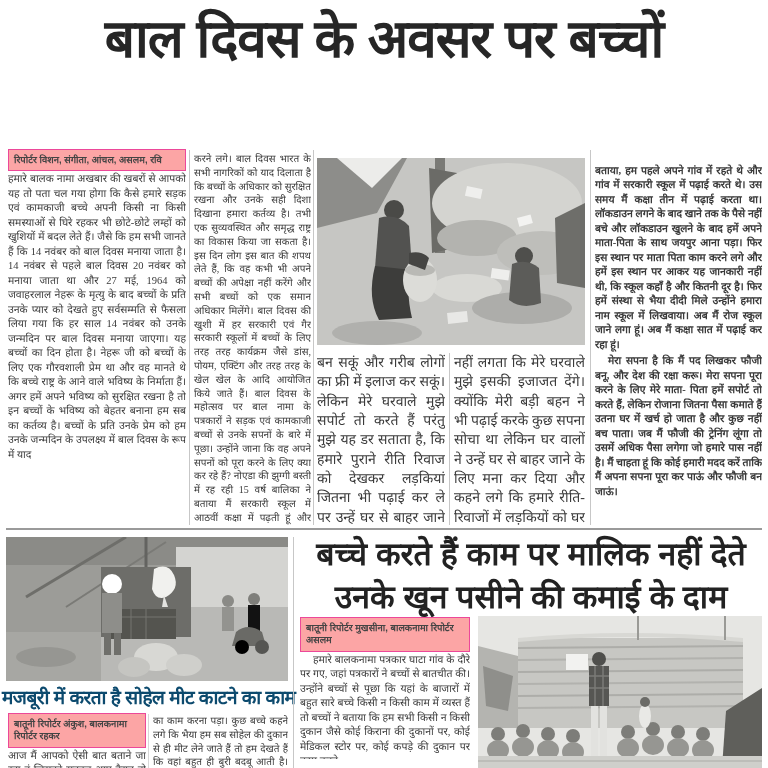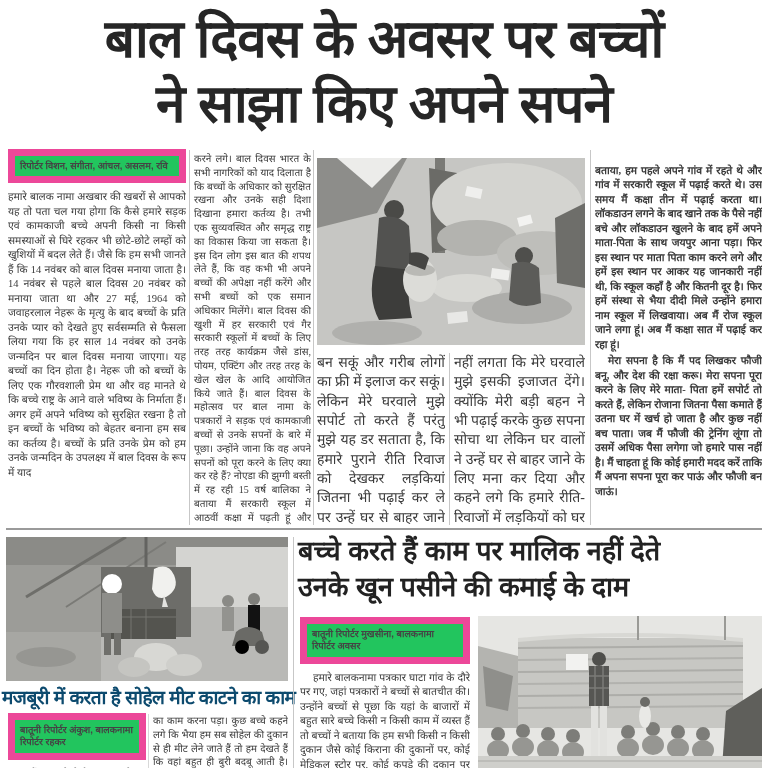--- a/index.html
+++ b/index.html
@@ -7,43 +7,42 @@
   .page{position:relative;width:768px;height:768px;background:#ffffff;
         font-family:"Liberation Serif", serif;color:#333;}
   .abs{position:absolute;}
   .headline-main{left:0;top:6px;width:768px;text-align:center;
     font-family:"Liberation Sans", sans-serif;font-weight:800;color:#262626;
     font-size:53px;line-height:1.23;letter-spacing:-1px;white-space:nowrap;}
   .bodycol{font-size:10.5px;line-height:1.38;text-align:justify;
     overflow:hidden;color:#3a3a3a;word-break:break-word;}
   .bodycol p{margin:0 0 2px 0;}
   .bodycol p.indent{text-indent:13px;}
-  .bylinebox{background:#22c55e;border:7px solid #ec4899;
+  .bylinebox{background:#fca5a5;border:1px solid #ec4899;
     font-family:"Liberation Sans", sans-serif;font-weight:700;
-    font-size:9.5px;line-height:1.3;color:#444;padding:4px 5px;margin-bottom:7px;
+    font-size:9.5px;line-height:1.3;color:#444;padding:4px 5px;margin-bottom:1px;
     text-align:left;}
   .vrule{width:1px;background:#c7c7c7;}
   .hrule{height:2px;background:#9a9a9a;}
   .photo{background:#cfcfcf;overflow:hidden;}
   .photo svg{display:block;}
   .headline-sub-left{left:2px;top:684px;width:292px;
     font-family:"Liberation Sans", sans-serif;font-weight:800;color:#0c4a6e;
     font-size:19px;white-space:nowrap;letter-spacing:-0.5px;}
-  .headline-sub-right{left:298px;top:533px;width:466px;text-align:left;
+  .headline-sub-right{left:298px;top:533px;width:466px;text-align:center;
     font-family:"Liberation Sans", sans-serif;font-weight:800;color:#222;
-    font-size:27px;line-height:1.35;white-space:nowrap;}
+    font-size:32px;line-height:1.35;white-space:nowrap;}
 </style>
 </head>
 <body>
 
 <div class="page">
 
   <div class="abs headline-main">
     <div>बाल दिवस के अवसर पर बच्चों</div>
-    <div>ने साझा किए अपने सपने</div>
   </div>
 
   <div class="abs bodycol" style="left:8px;top:149px;width:178px;height:377px;">
     <div class="bylinebox">रिपोर्टर विशन, संगीता, आंचल, असलम, रवि</div>
     <p>हमारे बालक नामा अखबार की खबरों से आपको यह तो पता चल गया होगा कि कैसे हमारे सड़क एवं कामकाजी बच्चे अपनी किसी ना किसी समस्याओं से घिरे रहकर भी छोटे-छोटे लम्हों को खुशियों में बदल लेते हैं। जैसे कि हम सभी जानते हैं कि 14 नवंबर को बाल दिवस मनाया जाता है। 14 नवंबर से पहले बाल दिवस 20 नवंबर को मनाया जाता था और 27 मई, 1964 को जवाहरलाल नेहरू के मृत्यु के बाद बच्चों के प्रति उनके प्यार को देखते हुए सर्वसम्मति से फैसला लिया गया कि हर साल 14 नवंबर को उनके जन्मदिन पर बाल दिवस मनाया जाएगा। यह बच्चों का दिन होता है। नेहरू जी को बच्चों के लिए एक गौरवशाली प्रेम था और वह मानते थे कि बच्चे राष्ट्र के आने वाले भविष्य के निर्माता हैं। अगर हमें अपने भविष्य को सुरक्षित रखना है तो इन बच्चों के भविष्य को बेहतर बनाना हम सब का कर्तव्य है। बच्चों के प्रति उनके प्रेम को हम उनके जन्मदिन के उपलक्ष्य में बाल दिवस के रूप में याद</p>
   </div>
 
   <div class="abs vrule" style="left:189px;top:150px;height:375px;"></div>
 
   <div class="abs bodycol" style="left:194px;top:152px;width:117px;height:374px;font-size:10px;">
@@ -150,21 +149,21 @@
   </div>
 
   <div class="abs vrule" style="left:293px;top:537px;height:231px;"></div>
 
   <div class="abs headline-sub-right">
     <div>बच्चे करते हैं काम पर मालिक नहीं देते</div>
     <div>उनके खून पसीने की कमाई के दाम</div>
   </div>
 
   <div class="abs" style="left:300px;top:617px;width:170px;">
-    <div class="bylinebox">बातूनी रिपोर्टर मुखसीना, बालकनामा रिपोर्टर अवसर</div>
+    <div class="bylinebox">बातूनी रिपोर्टर मुखसीना, बालकनामा रिपोर्टर असलम</div>
     <div class="bodycol" style="width:170px;height:106px;font-size:10.5px;">
       <p class="indent">हमारे बालकनामा पत्रकार घाटा गांव के दौरे पर गए, जहां पत्रकारों ने बच्चों से बातचीत की। उन्होंने बच्चों से पूछा कि यहां के बाजारों में बहुत सारे बच्चे किसी न किसी काम में व्यस्त हैं तो बच्चों ने बताया कि हम सभी किसी न किसी दुकान जैसे कोई किराना की दुकानों पर, कोई मेडिकल स्टोर पर, कोई कपड़े की दुकान पर काम करते</p>
     </div>
   </div>
 
   <div class="abs photo" style="left:478px;top:616px;width:284px;height:152px;">
     <svg width="284" height="152" viewBox="0 0 284 152">
       <rect width="284" height="152" fill="#e6e6e3"></rect>
       <rect x="40" y="22" width="225" height="90" fill="#c7c7c3"></rect>
       <line x1="40" y1="32" x2="265" y2="30" stroke="#adada9" stroke-width="2"></line>

